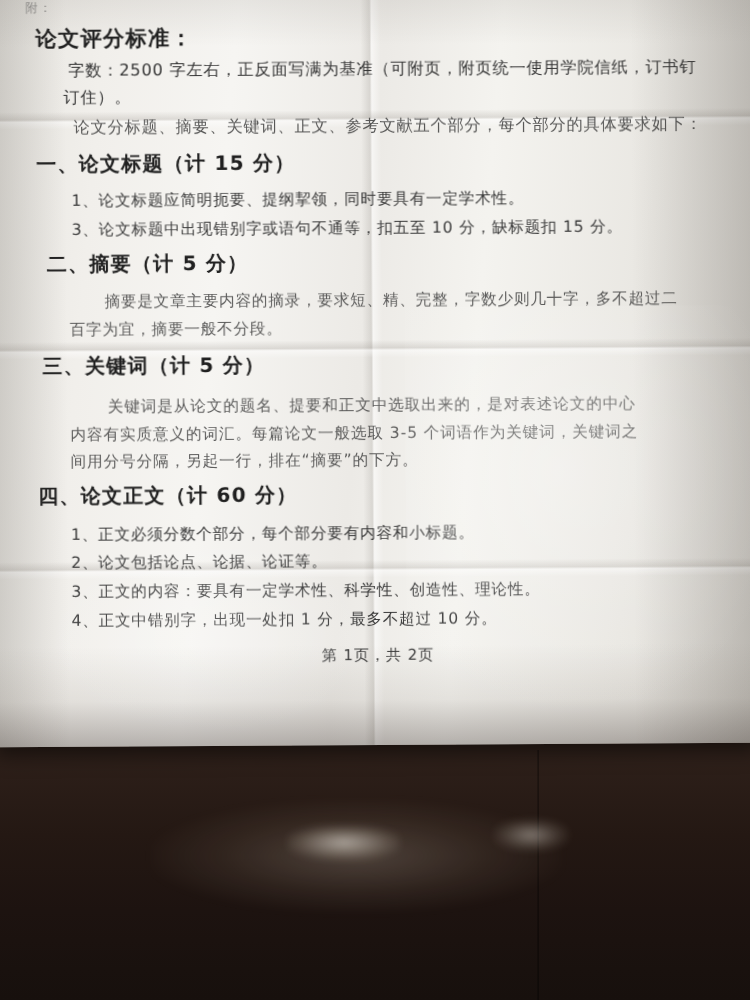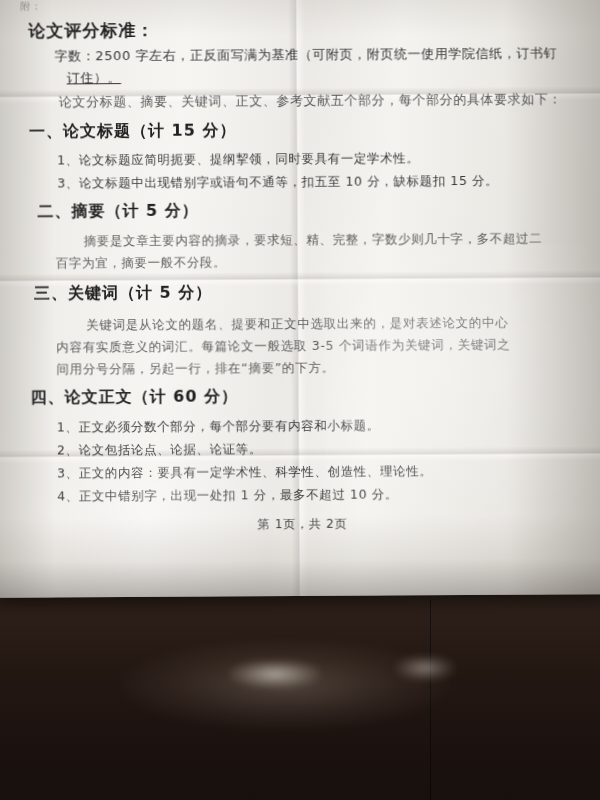--- a/index.html
+++ b/index.html
@@ -224,21 +224,21 @@
     <div class="crease-h" style="top:276px;"></div>
     <div class="crease-h" style="top:452px;"></div>
 
     <div class="doc">
 
       <div class="line corner-note softer fader">附：</div>
 
       <div class="line title soft">论文评分标准：</div>
 
       <div class="line body-line soft" style="left:62px; top:50px;">字数：2500 字左右，正反面写满为基准（可附页，附页统一使用学院信纸，订书钉</div>
-      <div class="line body-line soft" style="left:74px; top:72px;text-decoration:underline;">订住）。</div>
+      <div class="line body-line soft" style="left:58px; top:72px;">订住）。</div>
       <div class="line body-line softer faded" style="left:66px; top:96px;">论文分标题、摘要、关键词、正文、参考文献五个部分，每个部分的具体要求如下：</div>
 
       <div class="line heading soft" style="left:36px; top:124px;">一、论文标题（计 15 分）</div>
       <div class="line item-line soft" style="left:64px; top:155px;">1、论文标题应简明扼要、提纲挈领，同时要具有一定学术性。</div>
       <div class="line item-line soft" style="left:64px; top:178px;">3、论文标题中出现错别字或语句不通等，扣五至 10 分，缺标题扣 15 分。</div>
 
       <div class="line heading soft" style="left:44px; top:204px;">二、摘要（计 5 分）</div>
       <div class="line item-line softer faded" style="left:90px; top:236px;">摘要是文章主要内容的摘录，要求短、精、完整，字数少则几十字，多不超过二</div>
       <div class="line item-line softer faded" style="left:62px; top:258px;">百字为宜，摘要一般不分段。</div>
 

